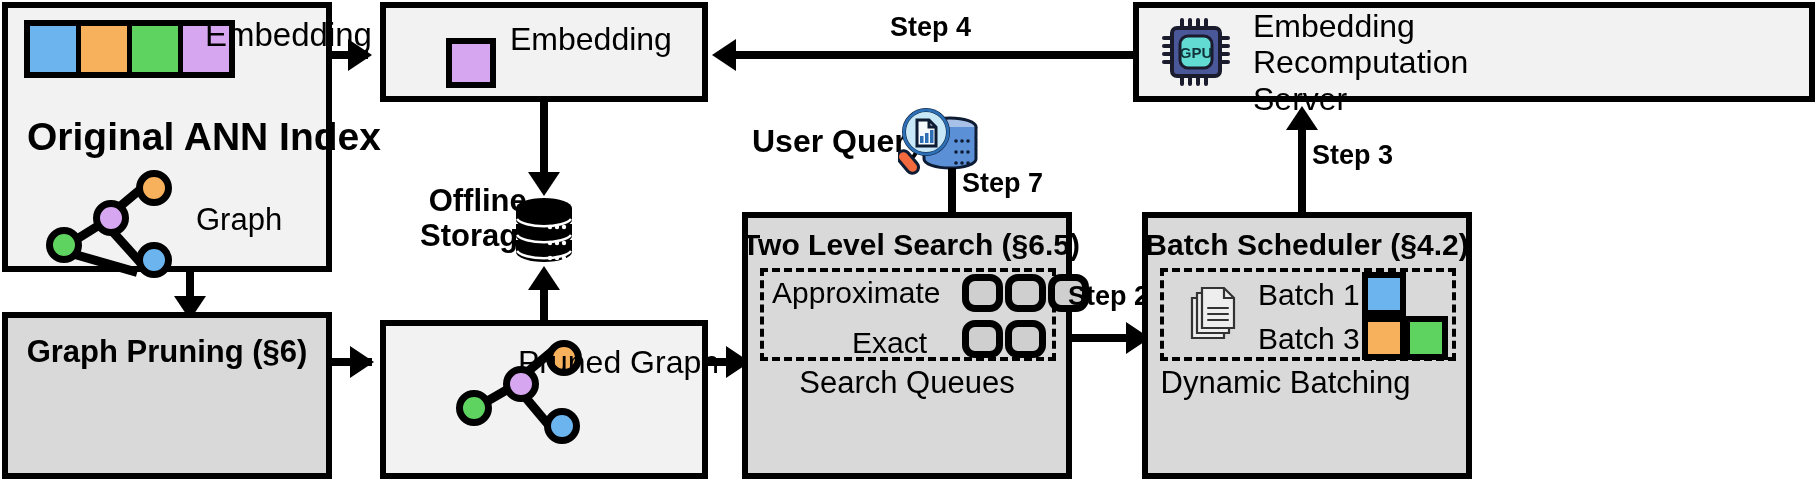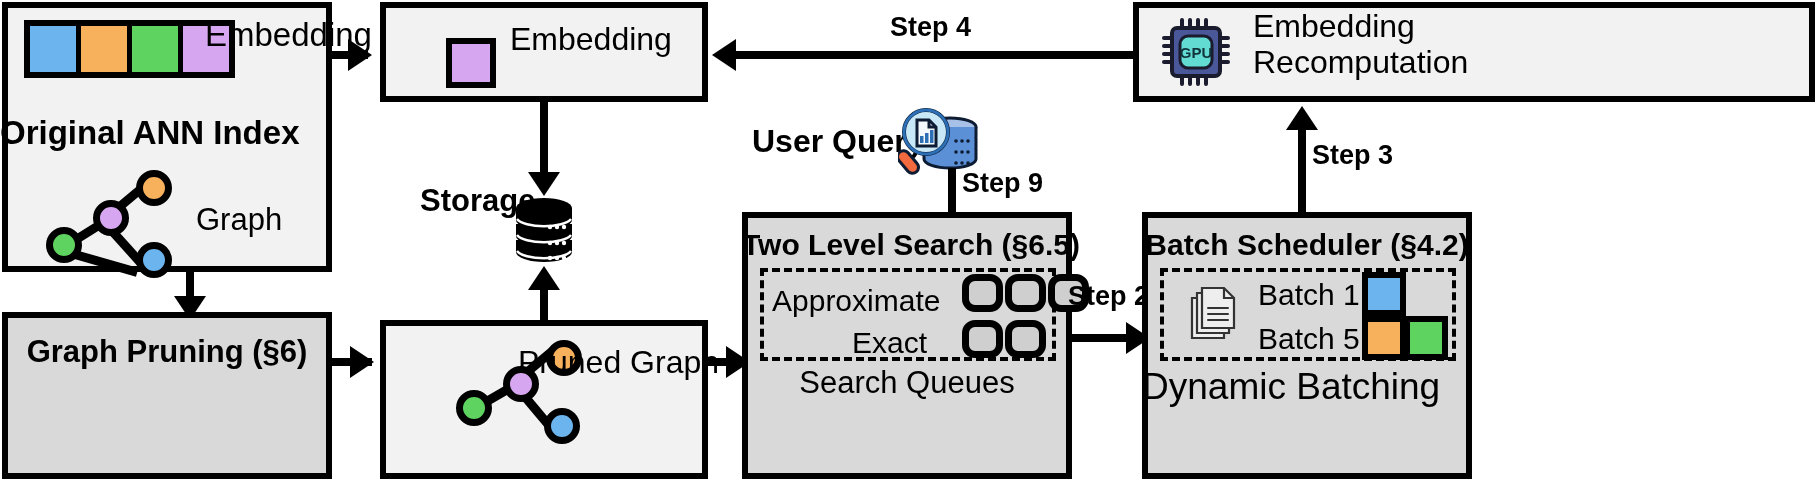--- a/index.html
+++ b/index.html
@@ -55,21 +55,21 @@
 
 <div class="swatch-strip" style="left:24px;top:20px;">
   <i style="background:#6CB4EE;"></i>
   <i style="background:#F7B05B;"></i>
   <i style="background:#5FD35F;"></i>
   <i style="background:#D7A6F0;"></i>
 </div>
 
 <div class="lbl" style="left:205px;top:17px;font-size:33px;">Embedding</div>
 
-<div class="lbl bold" style="left:0;top:115px;font-size:33px;">Original ANN Index</div>
+<div class="lbl bold" style="left:27px;top:115px;font-size:39px;">Original ANN Index</div>
 
 <div class="graph" style="left:40px;top:170px;width:140px;height:95px;">
   <div class="gedge" style="left:62px;top:47px;width:52px;transform:rotate(-40deg);"></div>
   <div class="gedge" style="left:25px;top:72px;width:50px;transform:rotate(-32deg);"></div>
   <div class="gedge" style="left:68px;top:52px;width:50px;transform:rotate(48deg);"></div>
   <div class="gedge" style="left:28px;top:78px;width:72px;transform:rotate(16deg);"></div>
   <div class="gnode" style="left:96px;top:0px;width:36px;height:36px;background:#F7B05B;"></div>
   <div class="gnode" style="left:53px;top:30px;width:36px;height:36px;background:#D7A6F0;"></div>
   <div class="gnode" style="left:6px;top:57px;width:36px;height:36px;background:#5FD35F;"></div>
   <div class="gnode" style="left:96px;top:72px;width:36px;height:36px;background:#6CB4EE;"></div>
@@ -87,20 +87,21 @@
 </div>
 <div class="sq" style="left:446px;top:38px;width:50px;height:50px;background:#D7A6F0;"></div>
 <div class="lbl c-center" style="left:510px;top:22px;font-size:32px;">
   <div>Embedding</div>
 </div>
 
 <div class="ln-v" style="left:540px;top:102px;height:78px;"></div>
 <div class="ar ar-d" style="left:528px;top:172px;"></div>
 
 <div class="lbl c-center" style="left:420px;top:184px;font-size:31px;font-weight:bold;">
+  <div>Offline</div>
   <div>Storage</div>
 </div>
 
 <svg class="cyl" width="64" height="76" viewBox="0 0 64 76" style="left:512px;top:196px;">
   <g fill="#000">
     <ellipse cx="32" cy="12" rx="28" ry="10"></ellipse>
     <rect x="4" y="12" width="56" height="12"></rect>
     <ellipse cx="32" cy="24" rx="28" ry="10"></ellipse>
     <rect x="4" y="28" width="56" height="12"></rect>
     <ellipse cx="32" cy="40" rx="28" ry="10"></ellipse>
@@ -184,29 +185,29 @@
   <path d="M31 15 v7 h7" fill="none" stroke="#0D1B33" stroke-width="3"></path>
   <g fill="#2C6FB5">
     <rect x="22" y="31" width="3.5" height="7"></rect>
     <rect x="27" y="28" width="3.5" height="10"></rect>
     <rect x="32" y="25" width="3.5" height="13"></rect>
   </g>
 </svg>
 
 <div class="ln-v" style="left:948px;top:168px;height:50px;"></div>
 <div class="ar ar-d" style="left:936px;top:212px;"></div>
-<div class="lbl bold" style="left:962px;top:168px;font-size:27px;">Step 9</div>
+<div class="lbl bold" style="left:962px;top:168px;font-size:27px;">Step 7</div>
 
 <div class="box grey" style="left:742px;top:212px;width:330px;height:267px;">
 </div>
 <div class="lbl bold c-center" style="left:742px;top:228px;width:330px;font-size:30px;">Two Level Search (§6.5)</div>
 
 <div class="inner-dashed" style="left:760px;top:268px;width:296px;height:93px;"></div>
 
-<div class="lbl" style="left:772px;top:284px;font-size:30px;">Approximate</div>
+<div class="lbl" style="left:772px;top:276px;font-size:30px;">Approximate</div>
 <div class="slot" style="left:962px;top:274px;width:41px;height:38px;"></div>
 <div class="slot" style="left:1005px;top:274px;width:41px;height:38px;"></div>
 <div class="slot" style="left:1048px;top:274px;width:41px;height:38px;"></div>
 
 <div class="lbl" style="left:852px;top:326px;font-size:30px;">Exact</div>
 <div class="slot" style="left:962px;top:320px;width:41px;height:38px;"></div>
 <div class="slot" style="left:1005px;top:320px;width:41px;height:38px;"></div>
 
 <div class="lbl c-center" style="left:742px;top:366px;width:330px;font-size:31px;">Search Queues</div>
 
@@ -230,25 +231,25 @@
   <g stroke="#333" stroke-width="2" stroke-linecap="round">
     <line x1="20" y1="26" x2="40" y2="26"></line>
     <line x1="20" y1="32" x2="40" y2="32"></line>
     <line x1="20" y1="38" x2="40" y2="38"></line>
   </g>
 </svg>
 
 <div class="lbl" style="left:1258px;top:278px;font-size:30px;">Batch 1</div>
 <div class="sq" style="left:1362px;top:272px;width:44px;height:44px;background:#6CB4EE;"></div>
 
-<div class="lbl" style="left:1258px;top:322px;font-size:30px;">Batch 5</div>
+<div class="lbl" style="left:1258px;top:322px;font-size:30px;">Batch 3</div>
 <div class="sq" style="left:1362px;top:316px;width:44px;height:44px;background:#F7B05B;"></div>
 <div class="sq" style="left:1404px;top:316px;width:44px;height:44px;background:#5FD35F;"></div>
 
-<div class="lbl c-center" style="left:1142px;top:366px;width:287px;font-size:37px;">Dynamic Batching</div>
+<div class="lbl c-center" style="left:1142px;top:366px;width:287px;font-size:31px;">Dynamic Batching</div>
 
 <div class="ln-v" style="left:1298px;top:128px;height:86px;"></div>
 <div class="ar ar-u" style="left:1286px;top:106px;"></div>
 <div class="lbl bold" style="left:1312px;top:140px;font-size:27px;">Step 3</div>
 
 <div class="box" style="left:1133px;top:2px;width:682px;height:100px;">
 </div>
 
 <svg class="chip" width="72" height="72" viewBox="0 0 72 72" style="left:1160px;top:16px;">
   <g stroke="#1b1b2e" stroke-width="4" stroke-linecap="round">
@@ -270,17 +271,18 @@
       <line x1="59" y1="46" x2="68" y2="46"></line>
   </g>
   <rect x="12" y="12" width="48" height="48" rx="5" fill="#4A5899" stroke="#1b1b2e" stroke-width="4"></rect>
   <rect x="20" y="20" width="32" height="32" rx="8" fill="#62DCD2" stroke="#1b1b2e" stroke-width="3"></rect>
   <text x="36" y="42" text-anchor="middle" font-family="'Liberation Sans',sans-serif" font-size="15" font-weight="bold" fill="#11323a">GPU</text>
 </svg>
 
 <div class="lbl" style="left:1253px;top:8px;font-size:32px;line-height:1.14;">
   <div>Embedding</div>
   <div>Recomputation</div>
+  <div>Server</div>
 </div>
 
 <div class="ln-h" style="left:730px;top:51px;width:405px;"></div>
 <div class="ar ar-l" style="left:712px;top:39px;"></div>
 <div class="lbl bold" style="left:890px;top:12px;font-size:27px;">Step 4</div>
 
 </body></html>

